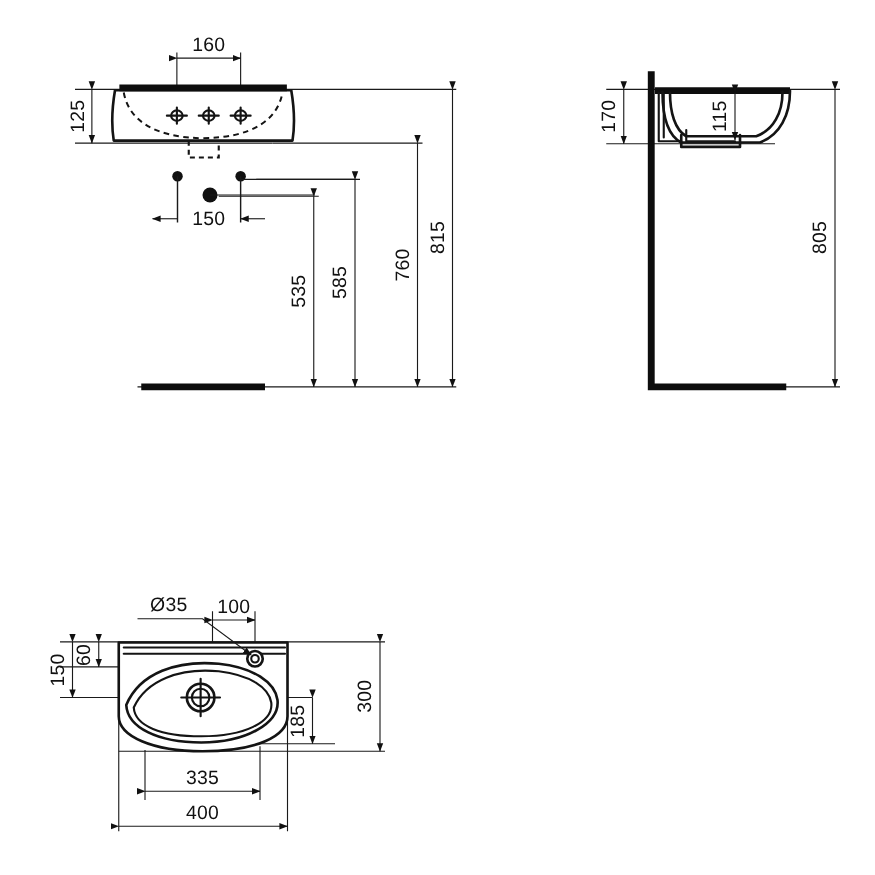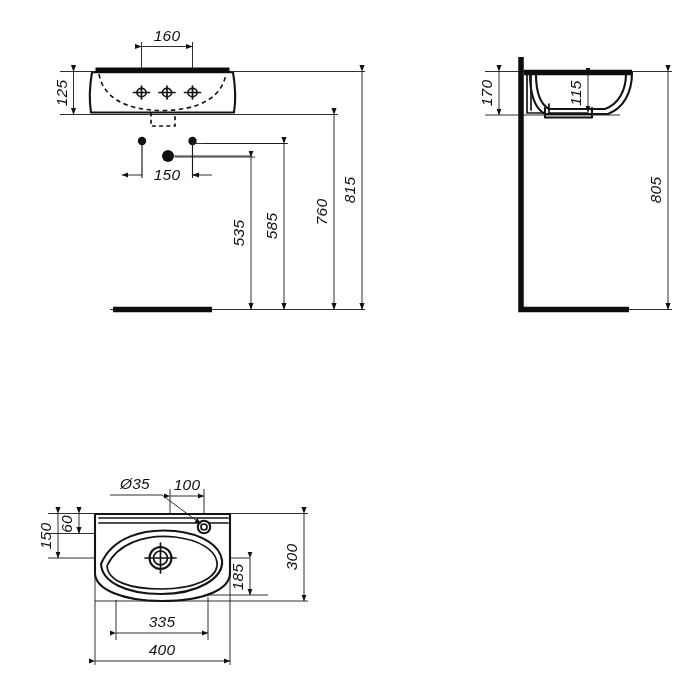--- a/index.html
+++ b/index.html
@@ -11,21 +11,20 @@
     width: 700px;
     height: 700px;
     font-family: "Liberation Sans", sans-serif;
     overflow: hidden;
   }
   #drawing-root {
     position: relative;
     width: 700px;
     height: 700px;
     background: #ffffff;
-    font-style: italic;
   }
   svg.sheet {
     display: block;
     width: 700px;
     height: 700px;
   }
   .ln      { stroke: #1a1a1a; stroke-width: 1.15; fill: none; stroke-linecap: butt; }
   .ln-thin { stroke: #1a1a1a; stroke-width: 0.9;  fill: none; }
   .ln-obj  { stroke: #141414; stroke-width: 2.1;  fill: none; stroke-linejoin: round; stroke-linecap: round; }
   .ln-obj2 { stroke: #141414; stroke-width: 1.7;  fill: none; stroke-linejoin: round; stroke-linecap: round; }

